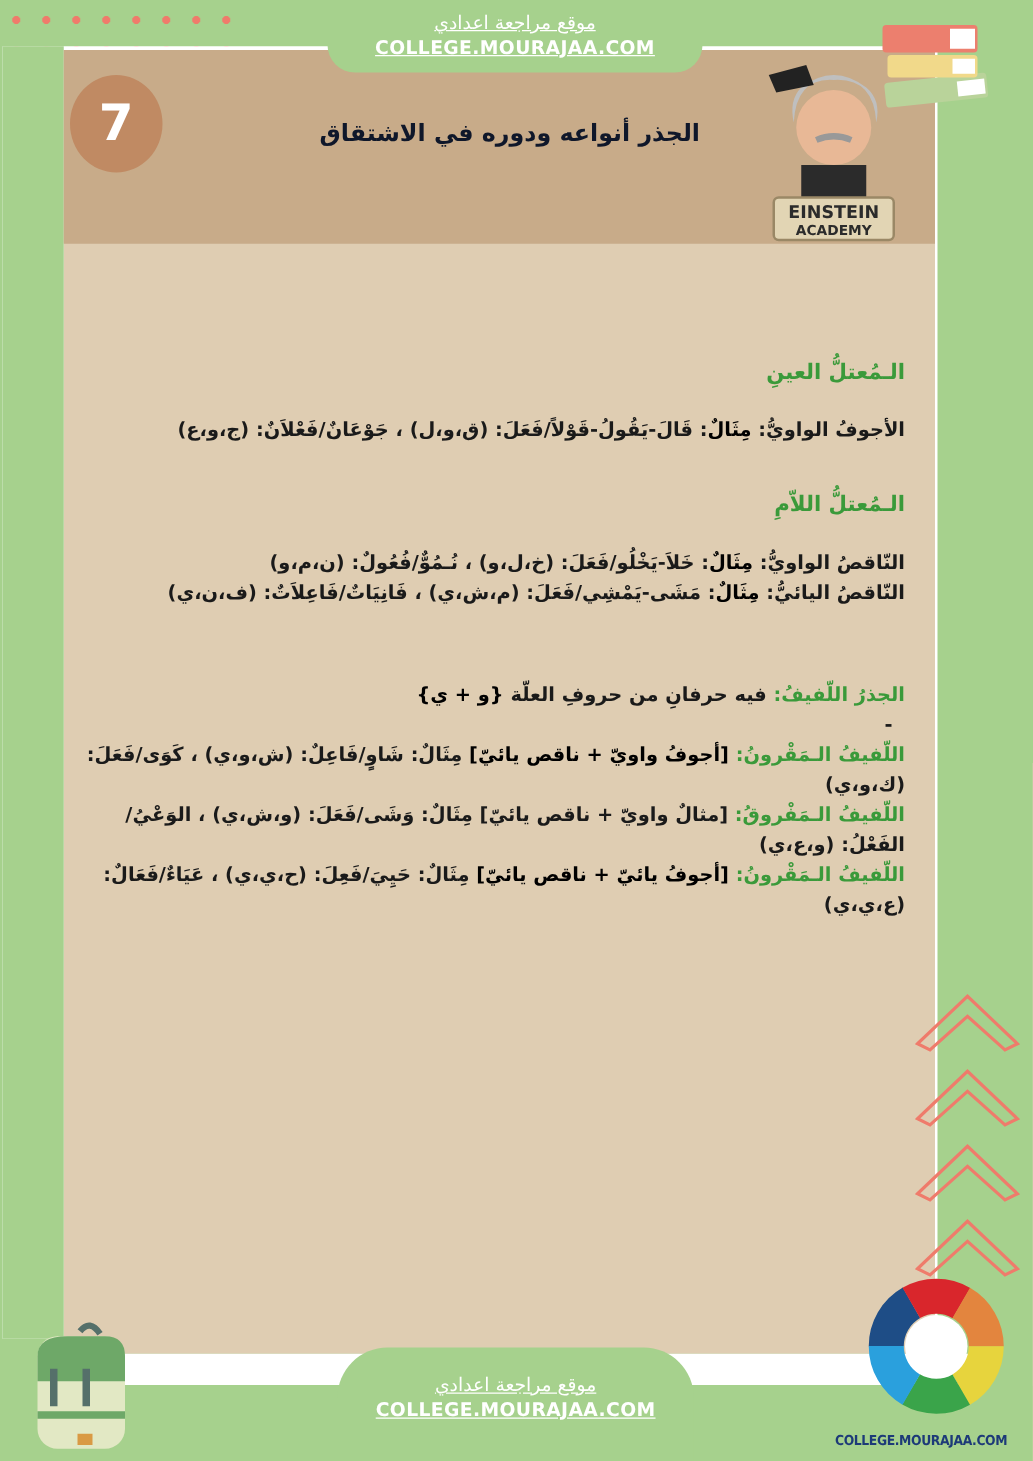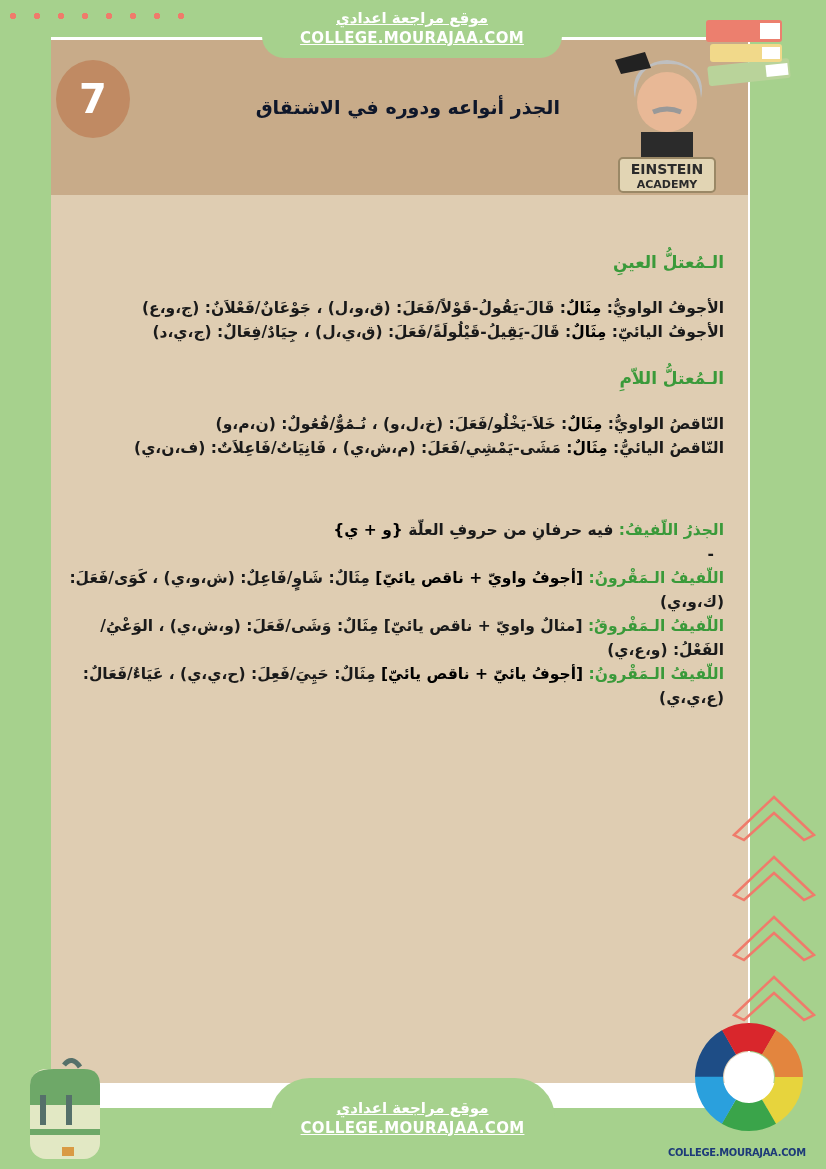--- a/index.html
+++ b/index.html
@@ -37,21 +37,21 @@
       background: #a6d18d;
     }
     .top-tab {
       position: absolute; left: 262px; top: 0; width: 300px; height: 58px;
       background: #a6d18d;
       border-radius: 0 0 22px 22px;
       text-align: center; color: #fff;
       padding-top: 8px;
     }
     .top-tab .ar, .bottom-tab .ar {
-      font-size: 15px; font-weight: bold; text-decoration: underline;
+      font-size: 15px; font-weight: normal; text-decoration: underline;
       direction: rtl; display: block; line-height: 20px;
     }
     .top-tab .en, .bottom-tab .en {
       font-size: 15px; font-weight: bold; text-decoration: underline; display: block;
       letter-spacing: 0.3px; line-height: 20px;
     }
     .bottom-white {
       position: absolute; left: 51px; top: 1083px; width: 725px; height: 25px; background:#fff;
     }
     .bottom-green {
@@ -77,21 +77,21 @@
       position: absolute; left: 605px; top: 40px; width: 125px; height: 155px;
     }
     .books { position: absolute; left: 700px; top: 12px; width: 100px; height: 75px; }
     .content {
       position: absolute; left: 60px; top: 250px; width: 664px;
       direction: rtl; text-align: right; color: #1a1a1a;
       font-size: 15.5px; font-weight: bold; line-height: 24px;
     }
     .green { color: #3a9a3a; }
     .red { color: #000000; }
-    .heading { font-size: 17px; margin-bottom: 22px; }
+    .heading { font-size: 17px; margin-bottom: 22px; margin-top: 36px; }
     .block { margin-bottom: 22px; }
     .line { white-space: nowrap; }
     .wrap { white-space: normal; }
     .dash-line { text-align: right; padding-right: 10px; height: 24px; }
     .chevrons { position: absolute; left: 732px; top: 795px; width: 90px; height: 260px; }
     .wheel { position: absolute; left: 694px; top: 1022px; width: 110px; height: 110px; }
     .site-badge {
       position: absolute; left: 668px; top: 1146px; width: 150px;
       font-size: 11px; font-weight: bold; color: #1d3a78; letter-spacing: -0.3px;
       font-family: "DejaVu Sans Condensed", "DejaVu Sans", sans-serif;
@@ -136,24 +136,20 @@
   <text x="62" y="148" text-anchor="middle" font-size="11" font-weight="bold" fill="#2b2b2b" font-family="DejaVu Sans, sans-serif">ACADEMY</text>
 </svg>
 
 <div class="content">
   <div class="heading green block">الـمُعتلُّ العينِ</div>
   <div class="block">
     <div class="line">
       <span>الأجوفُ الواويُّ:</span>
       <span class="red">مِثَالٌ</span><span>: قَالَ-يَقُولُ-قَوْلاً/فَعَلَ: (ق،و،ل) ، جَوْعَانٌ/فَعْلاَنٌ: (ج،و،ع)</span>
     </div>
-    <div class="line">
-      <span>الأجوفُ اليائيّ:</span>
-      <span class="red">مِثَالٌ</span><span>: قَالَ-يَقِيلُ-قَيْلُولَةً/فَعَلَ: (ق،ي،ل) ، جِيَادٌ/فِعَالٌ: (ج،ي،د)</span>
-    </div>
   </div>
 
   <div class="heading green block">الـمُعتلُّ اللاّمِ</div>
   <div class="block" style="margin-bottom:58px;margin-top:16px;">
     <div class="line">
       <span>النّاقصُ الواويُّ:</span>
       <span class="red">مِثَالٌ</span><span>: خَلاَ-يَخْلُو/فَعَلَ: (خ،ل،و) ، نُـمُوٌّ/فُعُولٌ: (ن،م،و)</span>
     </div>
     <div class="line">
       <span>النّاقصُ اليائيُّ:</span>

